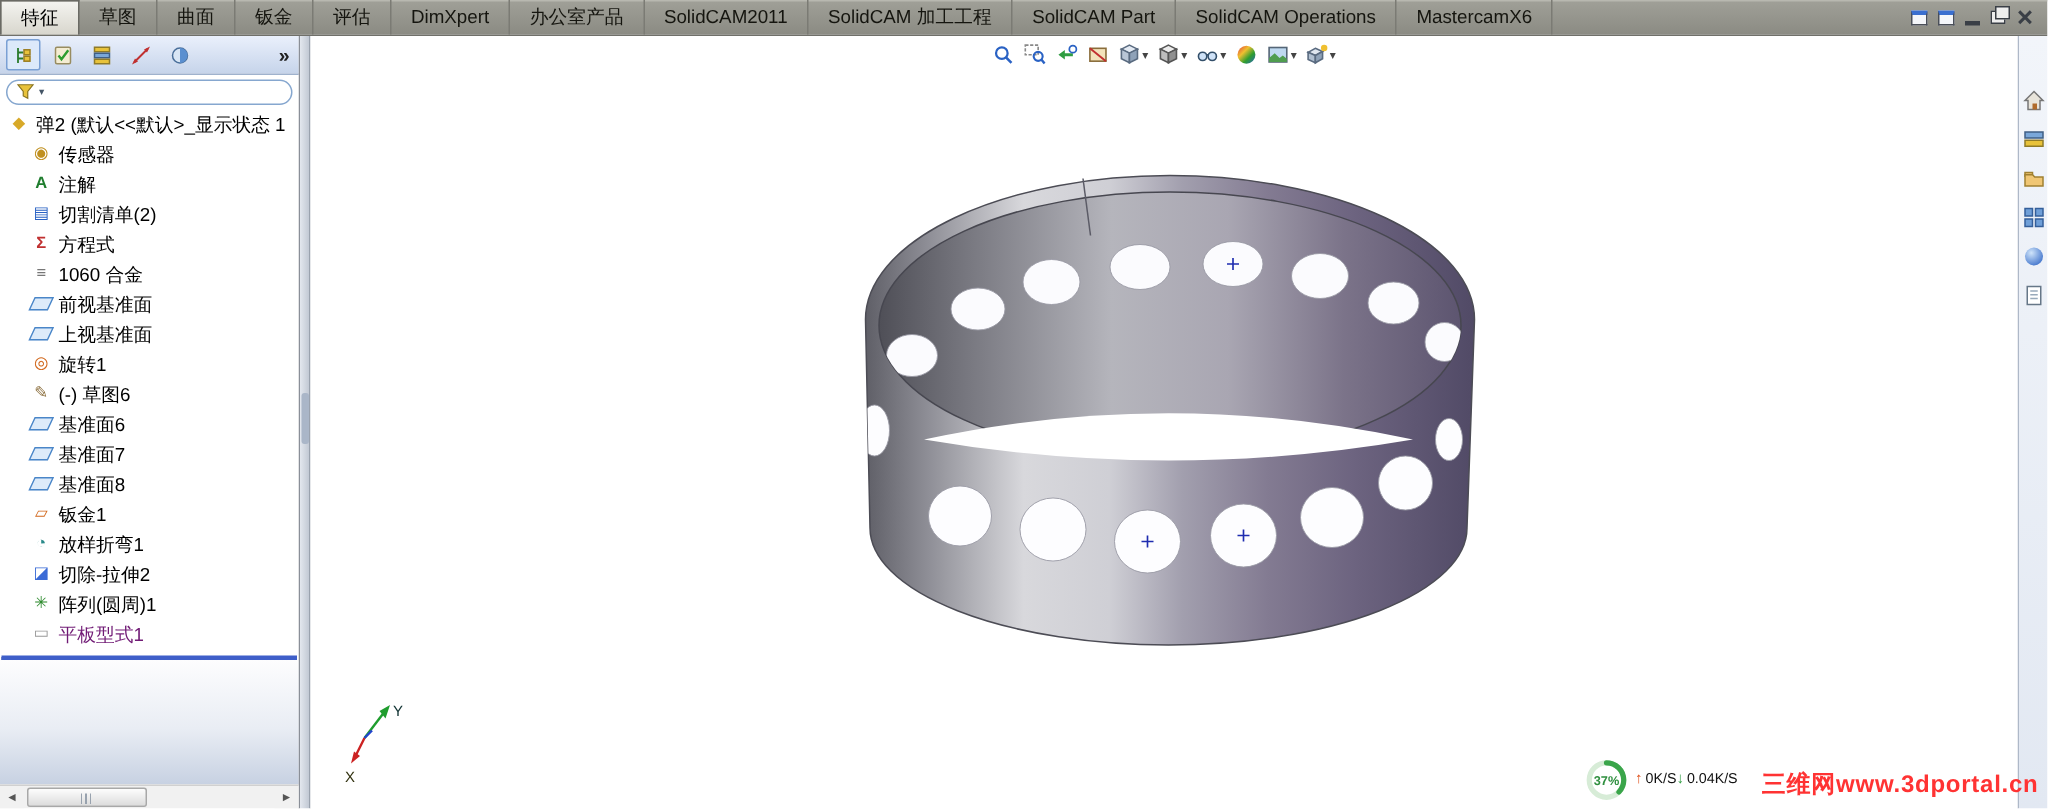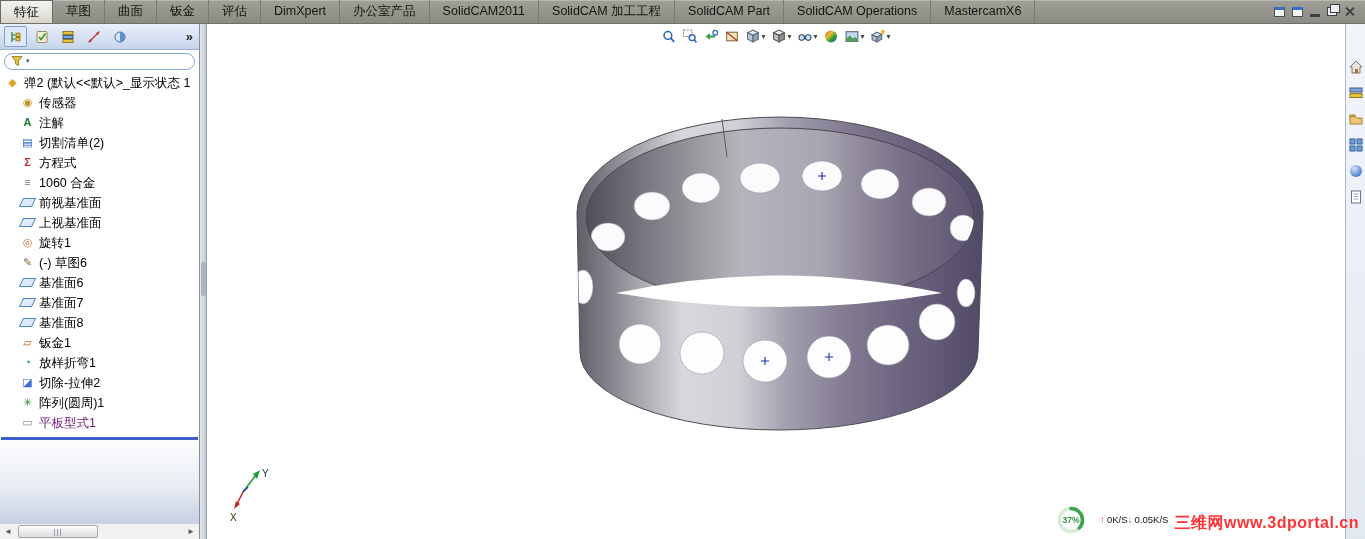--- a/index.html
+++ b/index.html
@@ -70,21 +70,21 @@
 
   
   .viewport{flex:1;position:relative;background:#fff;min-width:0}
   .model-svg{position:absolute;inset:0;width:100%;height:100%}
   .headsup{position:absolute;top:2px;left:50%;transform:translateX(-50%);display:flex;align-items:center;gap:2px;z-index:5}
   .hbtn{height:20px;display:flex;align-items:center;padding:0 2px;gap:1px;background:transparent;border:none;cursor:default}
   .dd{font-size:8px;color:#444}
   .dd::before{content:"▾"}
 
   
-  .net{position:absolute;left:1056px;top:505px;display:flex;align-items:center;gap:14px;z-index:20}
+  .net{position:absolute;left:1056px;top:505px;display:flex;align-items:center;gap:4px;z-index:20}
   .pct-wrap{position:relative;width:30px;height:30px}
   .pct-txt{position:absolute;inset:0;display:flex;align-items:center;justify-content:center;font-size:8.5px;font-weight:bold;color:#2f8f3f}
   .speeds{display:flex;flex-direction:row;font-size:9.5px;color:#111;line-height:12px}
   .sp-row{display:flex;align-items:center;gap:2px}
   .arr-up::before{content:"↑";color:#e05520;font-size:10px}
   .arr-down::before{content:"↓";color:#2f9d42;font-size:10px}
 
   .watermark{position:absolute;right:6px;bottom:5px;font-size:16px;font-weight:bold;color:#ff3333;z-index:30;letter-spacing:.5px;white-space:nowrap}
 
   
@@ -469,20 +469,20 @@
       </svg>
       <div class="pct-txt">37%</div>
     </div>
     <div class="speeds">
       <div class="sp-row">
           <span class="arr-up"></span>
           <span>0K/S</span>
         </div>
       <div class="sp-row">
           <span class="arr-down"></span>
-          <span>0.05K/S</span>
+          <span>0.04K/S</span>
         </div>
     </div>
   </div>
 
   <div class="watermark">三维网www.3dportal.cn</div>
 
 </div>
 
 </body></html>

